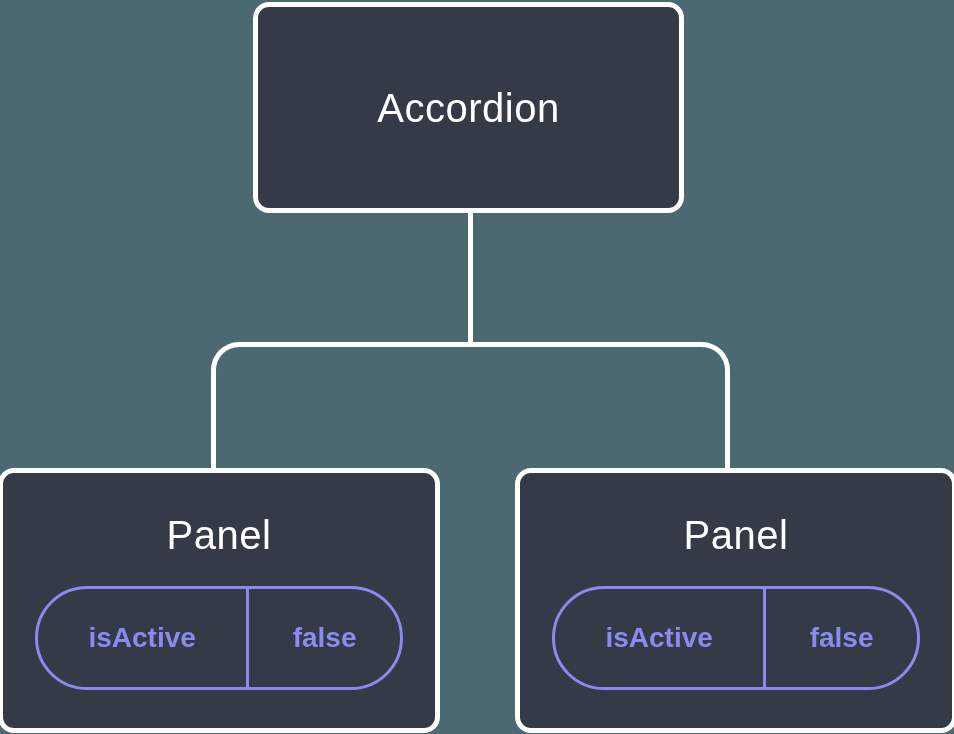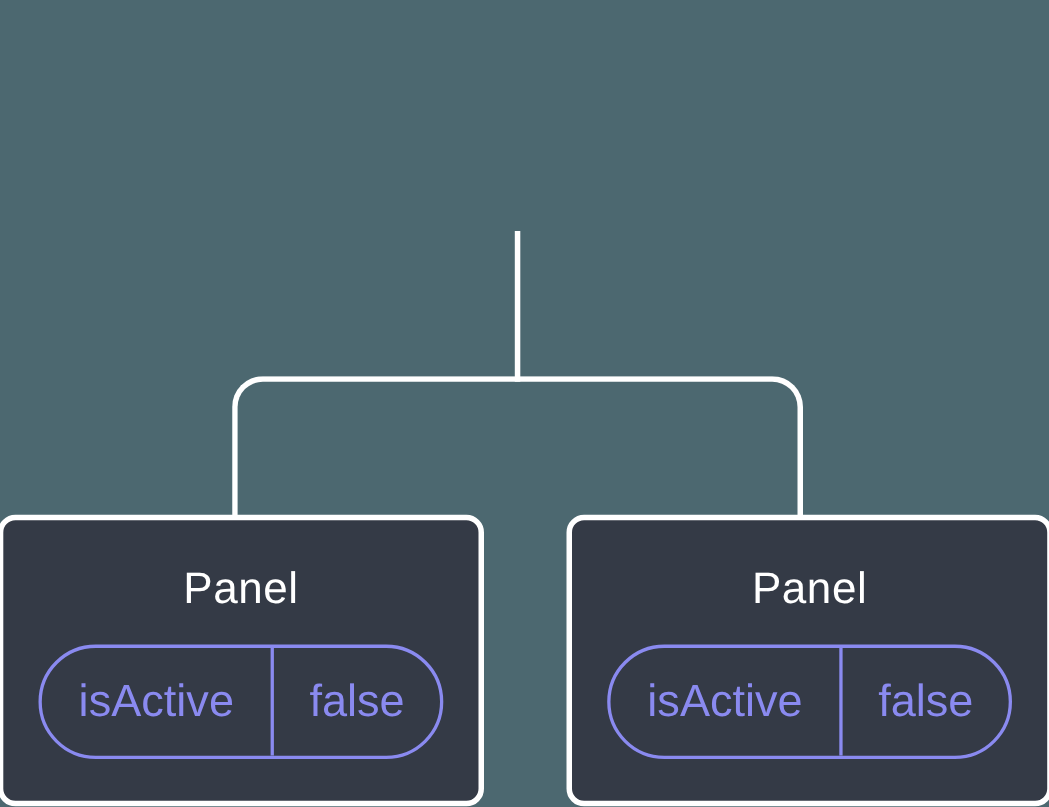--- a/index.html
+++ b/index.html
@@ -73,36 +73,39 @@
     border-radius: 52px;
     display: flex;
     align-items: stretch;
     overflow: hidden;
   }
   .prop-cell {
     display: flex;
     align-items: center;
     justify-content: center;
     color: #8A8AF0;
-    font-size: 41px;
-    font-weight: 400;
+    font-size: 28px;
+    font-weight: 700;
   }
   .prop-cell.name {
     flex-basis: 58%;
     border-right: 3px solid #8A8AF0;
   }
   .prop-cell.value {
     flex-basis: 42%;
   }
 </style>
 </head>
 <body>
 
 <div class="canvas">
 
+  <div class="node" id="root-node">
+    <span class="node-title">Accordion</span>
+  </div>
 
   <div class="connector-stem"></div>
   <div class="connector-branch"></div>
 
   <div class="node panel-node" id="panel-node-0">
     <span class="node-title">Panel</span>
     <div class="prop-pill">
       <div class="prop-cell name">isActive</div>
       <div class="prop-cell value">false</div>
     </div>

